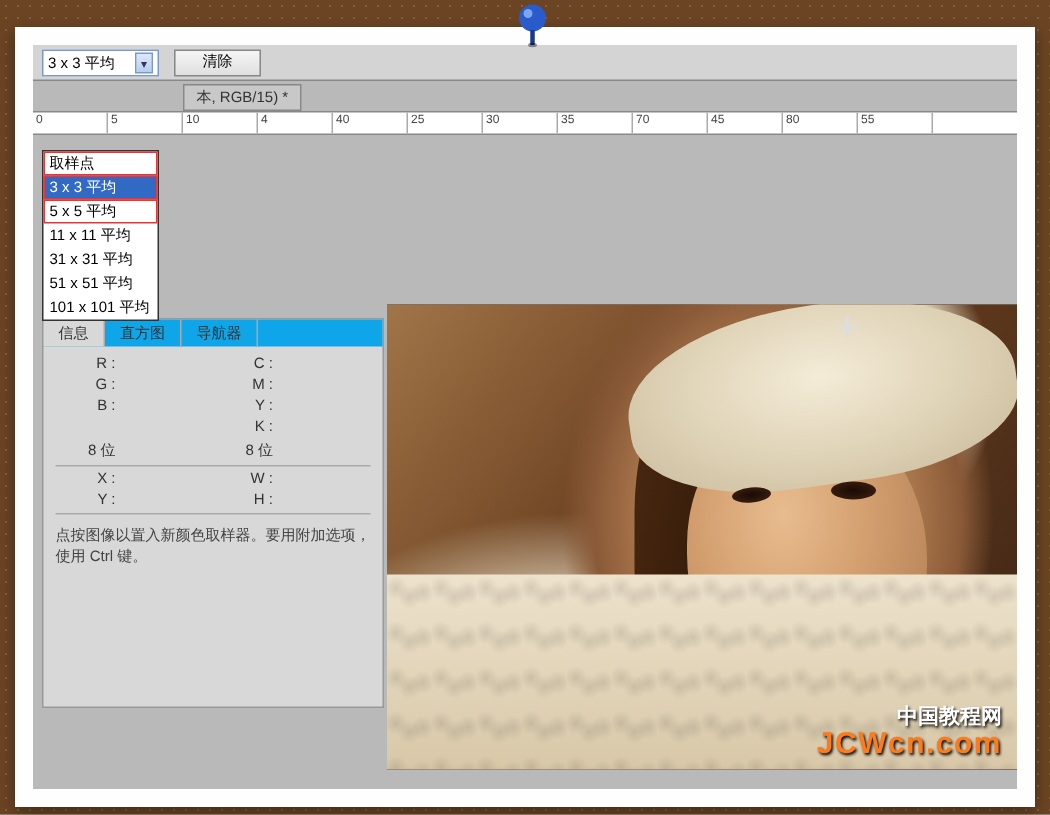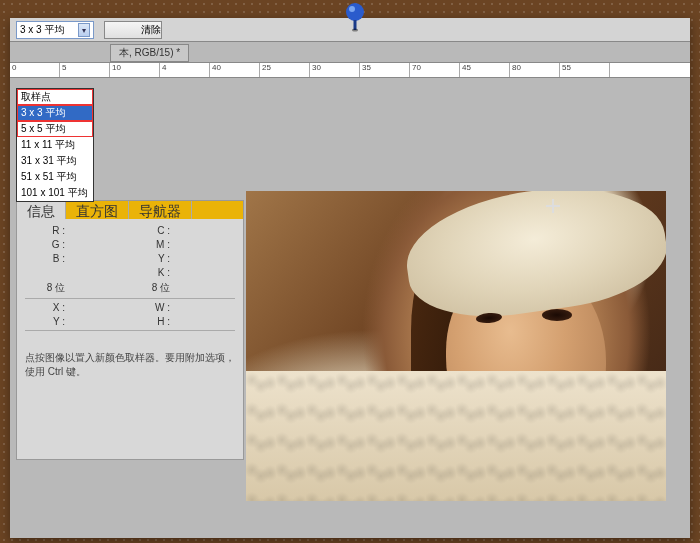--- a/index.html
+++ b/index.html
@@ -22,20 +22,21 @@
     }
     .pin svg { display: block; }
     .photo-frame {
       position: absolute;
       top: 18px;
       left: 10px;
       width: 680px;
       height: 520px;
       background: #fefefe;
       box-shadow: 0 3px 10px rgba(0,0,0,0.4);
+      padding: 12px;
     }
     .app {
       width: 100%;
       height: 100%;
       background: #b9b9b9;
       position: relative;
       overflow: hidden;
     }
     .toolbar {
       height: 24px;
@@ -67,21 +68,21 @@
       text-align: center;
       line-height: 13px;
       color: #335;
     }
     .clear-btn {
       width: 58px;
       height: 18px;
       background: linear-gradient(#f5f5f5,#e0e0e0);
       border: 1px solid #888;
       font-size: 10px;
-      text-align: right;
+      text-align: center;
       line-height: 16px;
       cursor: pointer;
     }
     .dropdown {
       position: absolute;
       top: 22px;
       left: 6px;
       width: 78px;
       background: #fff;
       border: 1px solid #333;
@@ -138,33 +139,33 @@
       left: 6px;
       width: 228px;
       height: 260px;
       background: #d8d8d8;
       border: 1px solid #999;
       font-size: 10px;
       color: #333;
     }
     .info-tabs {
       height: 18px;
-      background: #eab308;
-      display: flex;
-      font-size: 14px;
+      background: #0ea5e9;
+      display: flex;
+      font-size: 10px;
     }
     .info-tab { padding: 2px 10px; border-right: 1px solid #aaa; cursor: pointer;}
     .info-tab.active { background: #d8d8d8; }
     .info-body { padding: 6px 8px; }
     .info-row { display: flex; margin-bottom: 3px; }
     .info-col { flex: 1; display: flex; gap: 4px; }
     .info-lbl { width: 40px; text-align: right; }
     .info-sep { border-bottom: 1px solid #aaa; margin: 3px 0; }
     .info-doc { margin-top: 8px; }
-    .info-hint { margin-top: 20px; line-height: 1.4; color: #444; }
+    .info-hint { margin-top: 8px; line-height: 1.4; color: #444; }
     .canvas-area {
       position: absolute;
       top: 173px;
       left: 236px;
       width: 420px;
       height: 310px;
       background: #3a2618;
       overflow: hidden;
     }
     .portrait {
@@ -355,17 +356,21 @@
     <div class="canvas-area">
       <div class="portrait">
         <div class="hair"></div>
         <div class="face"></div>
         <div class="hat"></div>
         <div class="eye-l"></div>
         <div class="eye-r"></div>
         <div class="lips"></div>
         <div class="scarf"></div>
         <div class="cursor-crosshair"></div>
+        <div class="watermark">
+          <div class="wm1">中国教程网</div>
+          <div class="wm2">JCWcn.com</div>
+        </div>
       </div>
     </div>
 
   </div>
 </div>
 
 </body></html>

